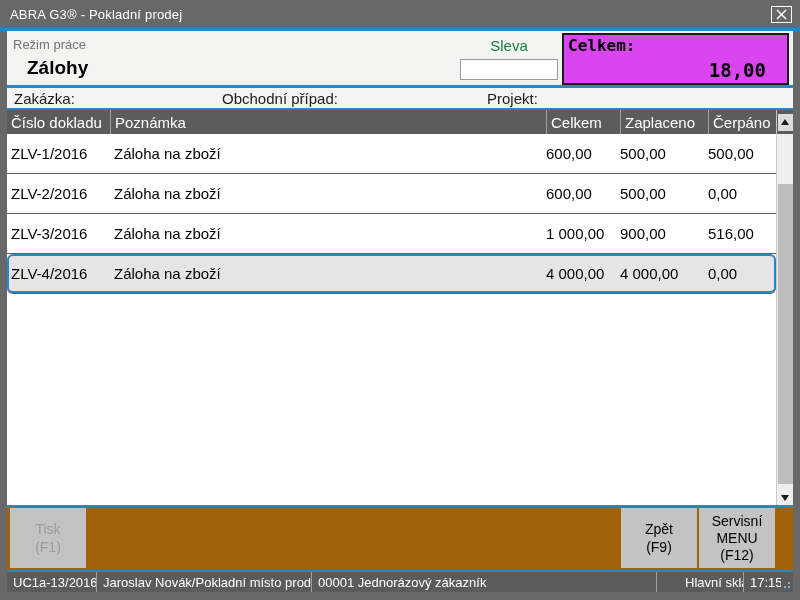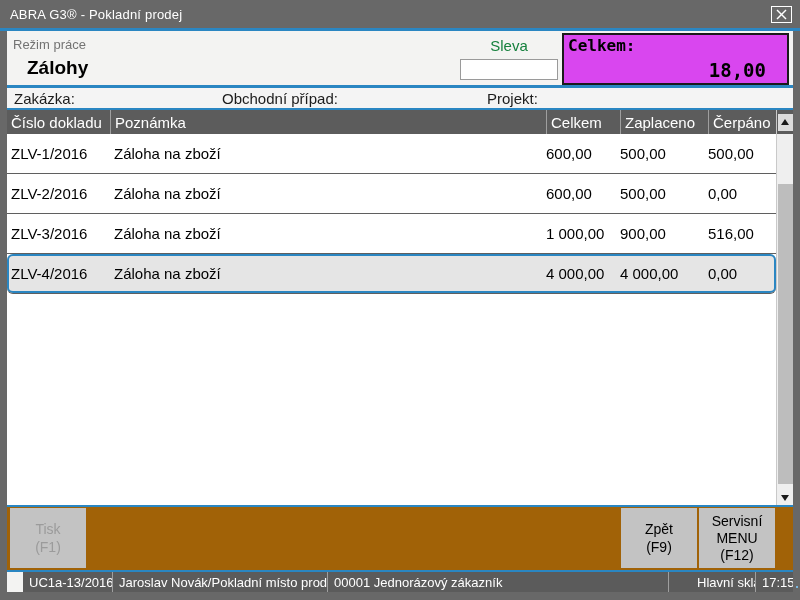--- a/index.html
+++ b/index.html
@@ -62,21 +62,21 @@
 
   
   .button-bar { height:65px; flex:0 0 65px; background:#a16207; display:flex; align-items:flex-start; border-bottom:2px solid #2a86c2; }
   .fbtn { width:76px; height:60px; margin-top:1px; background:#c3c3c3; border:none; display:flex; flex-direction:column; align-items:center; justify-content:center; font-size:14px; line-height:18px; font-family:"Liberation Sans", sans-serif; color:#000; cursor:pointer; }
   .fbtn.disabled { color:#9b9b9b; cursor:default; }
   .btn-print { margin-left:3px; }
   .btn-back { margin-left:auto; }
   .btn-service { margin-left:2px; margin-right:18px; line-height:17px; }
 
   
-  .status-bar { height:20px; flex:0 0 20px; background:#5b5b5b; color:#fff; font-size:13px; display:flex; align-items:center;margin-left:16px; }
+  .status-bar { height:20px; flex:0 0 20px; background:#5b5b5b; color:#fff; font-size:13px; display:flex; align-items:center; }
   .seg { height:100%; display:flex; align-items:center; padding-left:6px; border-right:1px solid #9f9f9f; white-space:nowrap; overflow:hidden; }
   .seg-doc { width:90px; flex:0 0 90px; }
   .seg-user { width:215px; flex:0 0 215px; }
   .seg-cust { width:340px; flex:0 0 340px; border-right:none; }
   .seg-wh { width:88px; flex:0 0 88px; border-left:1px solid #9f9f9f;padding-left:28px; }
   .seg-time { width:37px; flex:0 0 37px; border-right:none; }
   .grip { flex:1; height:100%; position:relative; }
   .grip-dots { position:absolute; right:3px; bottom:4px; width:2px; height:2px; background:#79b6de; box-shadow:-4px 0 0 #79b6de, 0 -4px 0 #79b6de; }
 </style>
 </head>

